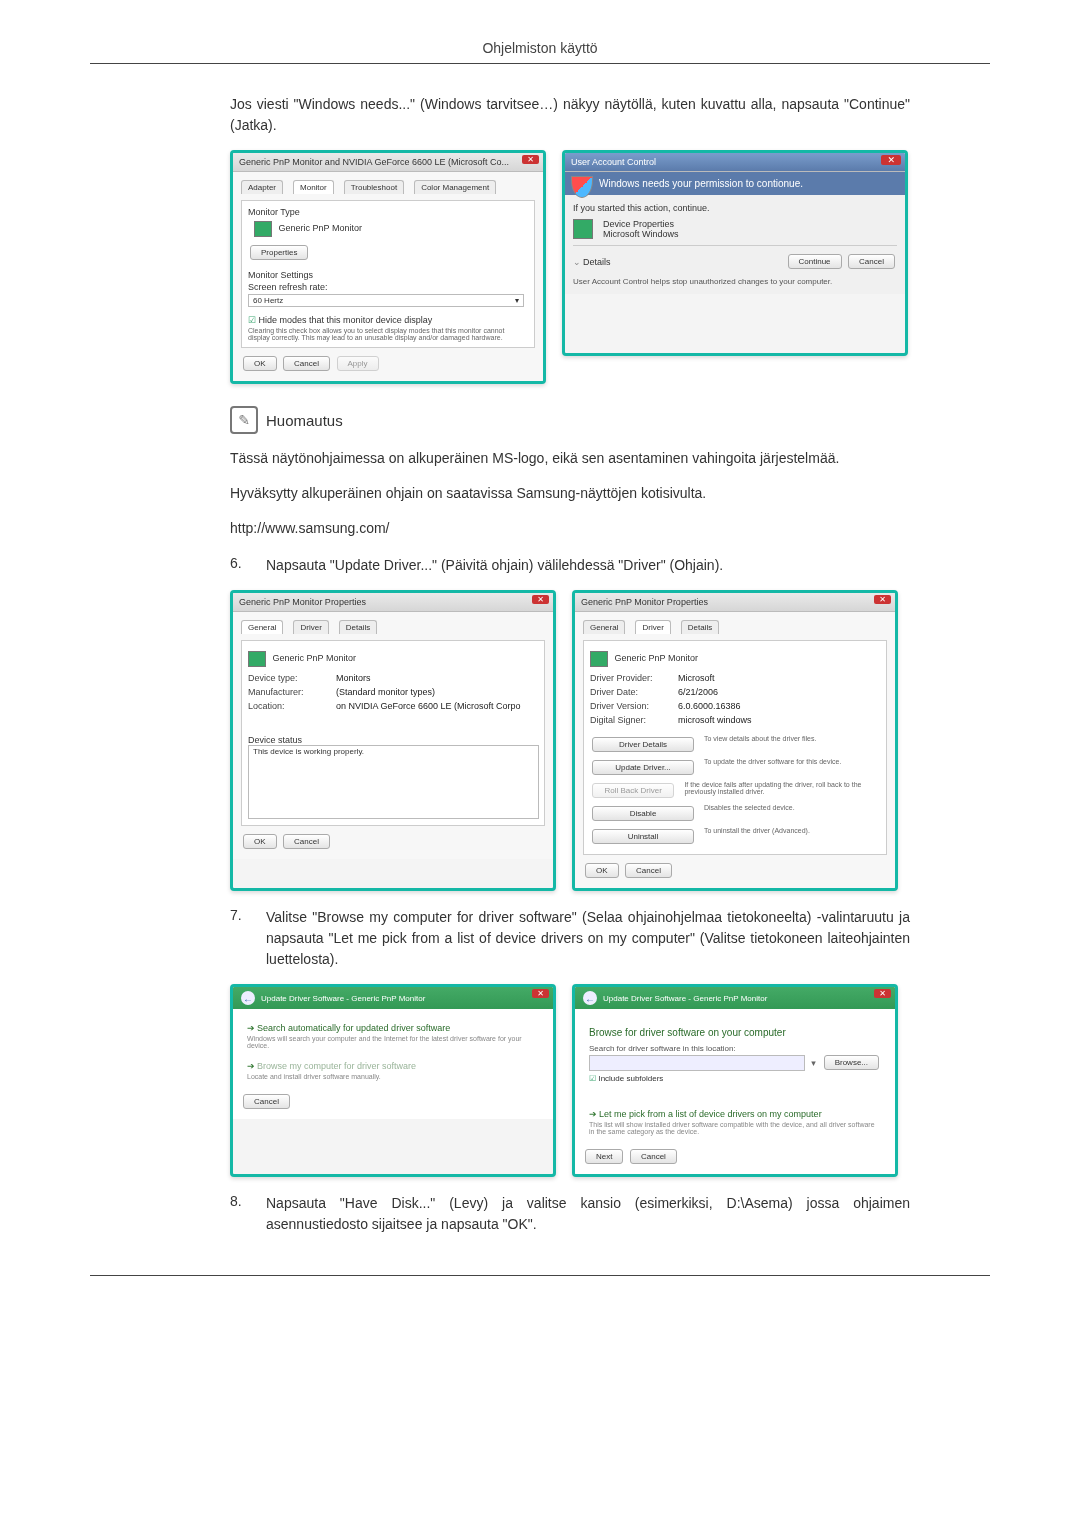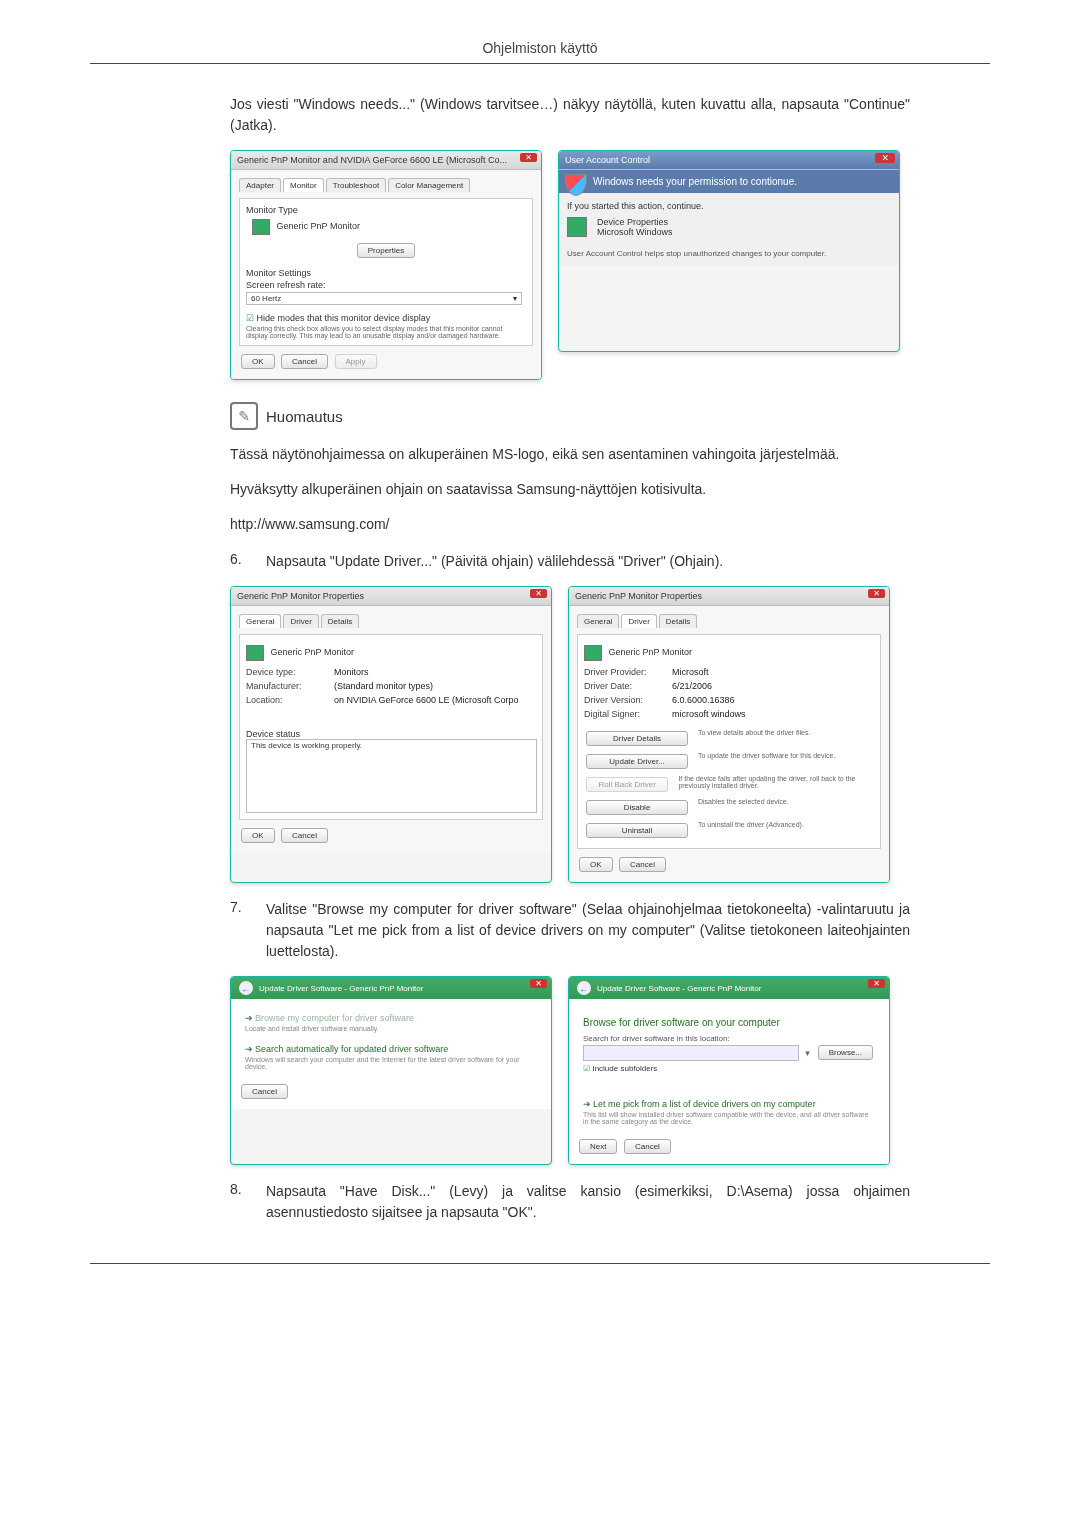--- a/index.html
+++ b/index.html
@@ -36,21 +36,21 @@
     line-height: 1.5;
     text-align: justify;
   }
   .screens-row {
     display: flex;
     gap: 16px;
     justify-content: flex-start;
     margin: 14px 0;
   }
   .win {
-    border: 1px solid #14b8a6;
+    border: 3px solid #14b8a6;
     border-radius: 4px;
     background: #f4f4f4;
     font-size: 9px;
     color: #333;
     position: relative;
     overflow: hidden;
     box-shadow: 0 2px 4px rgba(0,0,0,0.15);
   }
   .win .titlebar {
     background: linear-gradient(#eaeaea,#d6d6d6);
@@ -60,21 +60,21 @@
     white-space: nowrap;
     overflow: hidden;
     text-overflow: ellipsis;
   }
   .win .body {
     padding: 8px;
     background: #f7f7f7;
   }
   .win .tabs {
     display: flex;
-    gap: 2px;
+    gap: 10px;
     margin-bottom: 6px;
   }
   .win .tab {
     border: 1px solid #bbb;
     border-bottom: none;
     padding: 2px 6px;
     background: #eee;
     font-size: 8px;
     border-radius: 3px 3px 0 0;
   }
@@ -278,21 +278,21 @@
           <div class="tab active">Monitor</div>
           <div class="tab">Troubleshoot</div>
           <div class="tab">Color Management</div>
         </div>
         <div class="panel">
           <div>Monitor Type</div>
           <div style="padding:4px 0 6px 6px;">
             <span class="icon-mon"></span>
             <span>Generic PnP Monitor</span>
           </div>
-          <div style="text-align:center;">
+          <div style="text-align:left;">
             <span class="btn">Properties</span>
           </div>
           <div style="margin-top:8px;">Monitor Settings</div>
           <div style="padding:2px 0 2px 0;">Screen refresh rate:</div>
           <div class="textbox" style="width:95%;">
             <span>60 Hertz</span>
             <span style="float:right;">▾</span>
           </div>
           <div class="checkbox" style="margin-top:8px;">Hide modes that this monitor device display</div>
           <div style="font-size:7px;color:#666;margin-top:2px;">Clearing this check box allows you to select display modes that this monitor cannot display correctly. This may lead to an unusable display and/or damaged hardware.</div>
@@ -316,20 +316,30 @@
       </div>
       <div class="body">
         <div>If you started this action, continue.</div>
         <div class="app-row">
           <div class="app-icon"></div>
           <div>
             <div>Device Properties</div>
             <div>Microsoft Windows</div>
           </div>
         </div>
+        <div style="display:flex;align-items:center;justify-content:space-between;border-top:1px solid #ccc;padding-top:6px;">
+          <span>
+            <span style="color:#888;">⌄</span>
+            <span>Details</span>
+          </span>
+          <span>
+            <span class="btn">Continue</span>
+            <span class="btn">Cancel</span>
+          </span>
+        </div>
         <div class="footer-note">User Account Control helps stop unauthorized changes to your computer.</div>
       </div>
     </div>
   </div>
 
   <div class="note-head">
     <div class="note-icon">✎</div>
     <div class="note-title">Huomautus</div>
   </div>
   <div class="para">Tässä näytönohjaimessa on alkuperäinen MS-logo, eikä sen asentaminen vahingoita järjestelmää.</div>
@@ -451,27 +461,27 @@
 
   <div class="screens-row">
 
     <div class="win wiz" style="width:320px;">
       <div class="crumb">
         <span class="arrow">←</span>
         <span>Update Driver Software - Generic PnP Monitor</span>
         <span class="winctl red">✕</span>
       </div>
       <div class="body">
+        <div class="opt bullet">
+          <span>Search automatically for updated driver software</span>
+          <span class="sub">Windows will search your computer and the Internet for the latest driver software for your device.</span>
+        </div>
         <div class="opt bullet dim">
           <span>Browse my computer for driver software</span>
           <span class="sub">Locate and install driver software manually.</span>
-        </div>
-        <div class="opt bullet">
-          <span>Search automatically for updated driver software</span>
-          <span class="sub">Windows will search your computer and the Internet for the latest driver software for your device.</span>
         </div>
         <div class="btn-row">
           <span class="btn">Cancel</span>
         </div>
       </div>
     </div>
 
     <div class="win wiz" style="width:320px;">
       <div class="crumb">
         <span class="arrow">←</span>

